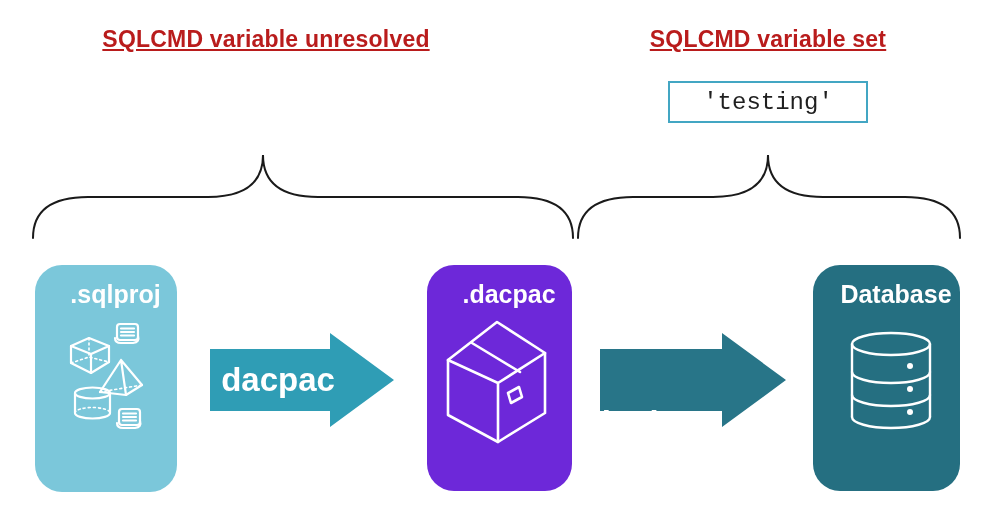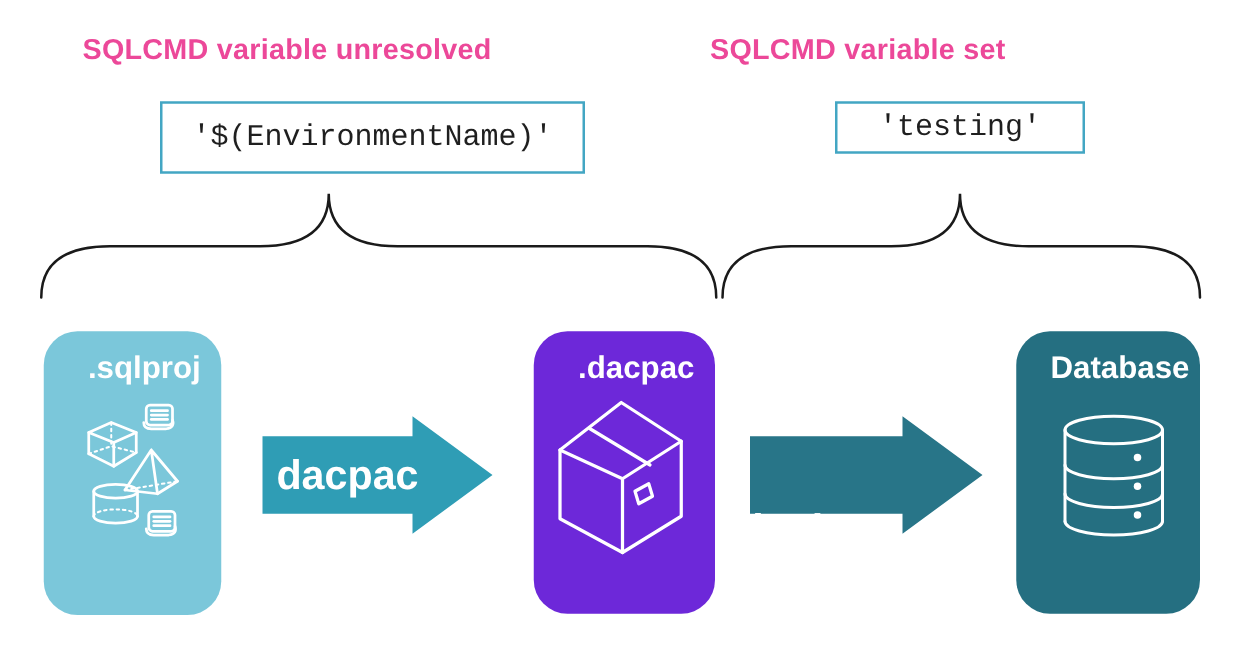--- a/index.html
+++ b/index.html
@@ -1,22 +1,22 @@
 <!DOCTYPE html>
 <html><head>
 <meta charset="utf-8">
 <style>
   html,body{margin:0;padding:0;background:#ffffff;}
   .canvas{
     position:relative;width:1000px;height:522px;background:#ffffff;
     font-family:"Liberation Sans","DejaVu Sans",sans-serif;overflow:hidden;
   }
   .heading{
-    position:absolute;top:26px;font-weight:bold;font-size:23px;color:#ec4899;
-    letter-spacing:.2px;white-space:nowrap;
+    position:absolute;top:26px;font-weight:bold;font-size:23px;color:#b91c1c;
+    text-align:center;letter-spacing:.2px;white-space:nowrap;text-decoration:underline;
   }
   .heading-left{left:66px;width:400px;}
   .heading-right{left:568px;width:400px;}
   .codebox{
     position:absolute;top:81px;box-sizing:border-box;border:2px solid #43a6c3;
     background:#ffffff;display:flex;align-items:center;justify-content:center;
     font-family:"Liberation Mono","DejaVu Sans Mono",monospace;
     font-size:24px;color:#1f1f1f;white-space:nowrap;
   }
   .codebox-left{left:128px;width:340px;height:58px;}
@@ -39,21 +39,20 @@
   .arrow-label-deploy{left:574px;width:140px;margin-top:43px;}
 </style>
 </head>
 <body>
 
 <div class="canvas">
 
   <div class="heading heading-left">SQLCMD variable unresolved</div>
   <div class="heading heading-right">SQLCMD variable set</div>
 
-  <div class="codebox codebox-left">'$(EnvironmentName)'</div>
   <div class="codebox codebox-right">'testing'</div>
 
   <svg class="overlay" viewBox="0 0 1000 522" fill="none" stroke="#1a1a1a" stroke-width="2" stroke-linecap="round">
     <path d="M 33 238 Q 33 197 88 197 L 208 197 Q 263 197 263 155 Q 263 197 318 197 L 518 197 Q 573 197 573 238"></path>
     <path d="M 578 238 Q 578 197 633 197 L 713 197 Q 768 197 768 155 Q 768 197 823 197 L 905 197 Q 960 197 960 238"></path>
   </svg>
 
   <svg class="overlay" viewBox="0 0 1000 522">
     <polygon fill="#2f9db5" points="210,349 330,349 330,333 394,380 330,427 330,411 210,411"></polygon>
     <polygon fill="#287588" points="600,349 722,349 722,333 786,380 722,427 722,411 600,411"></polygon>

